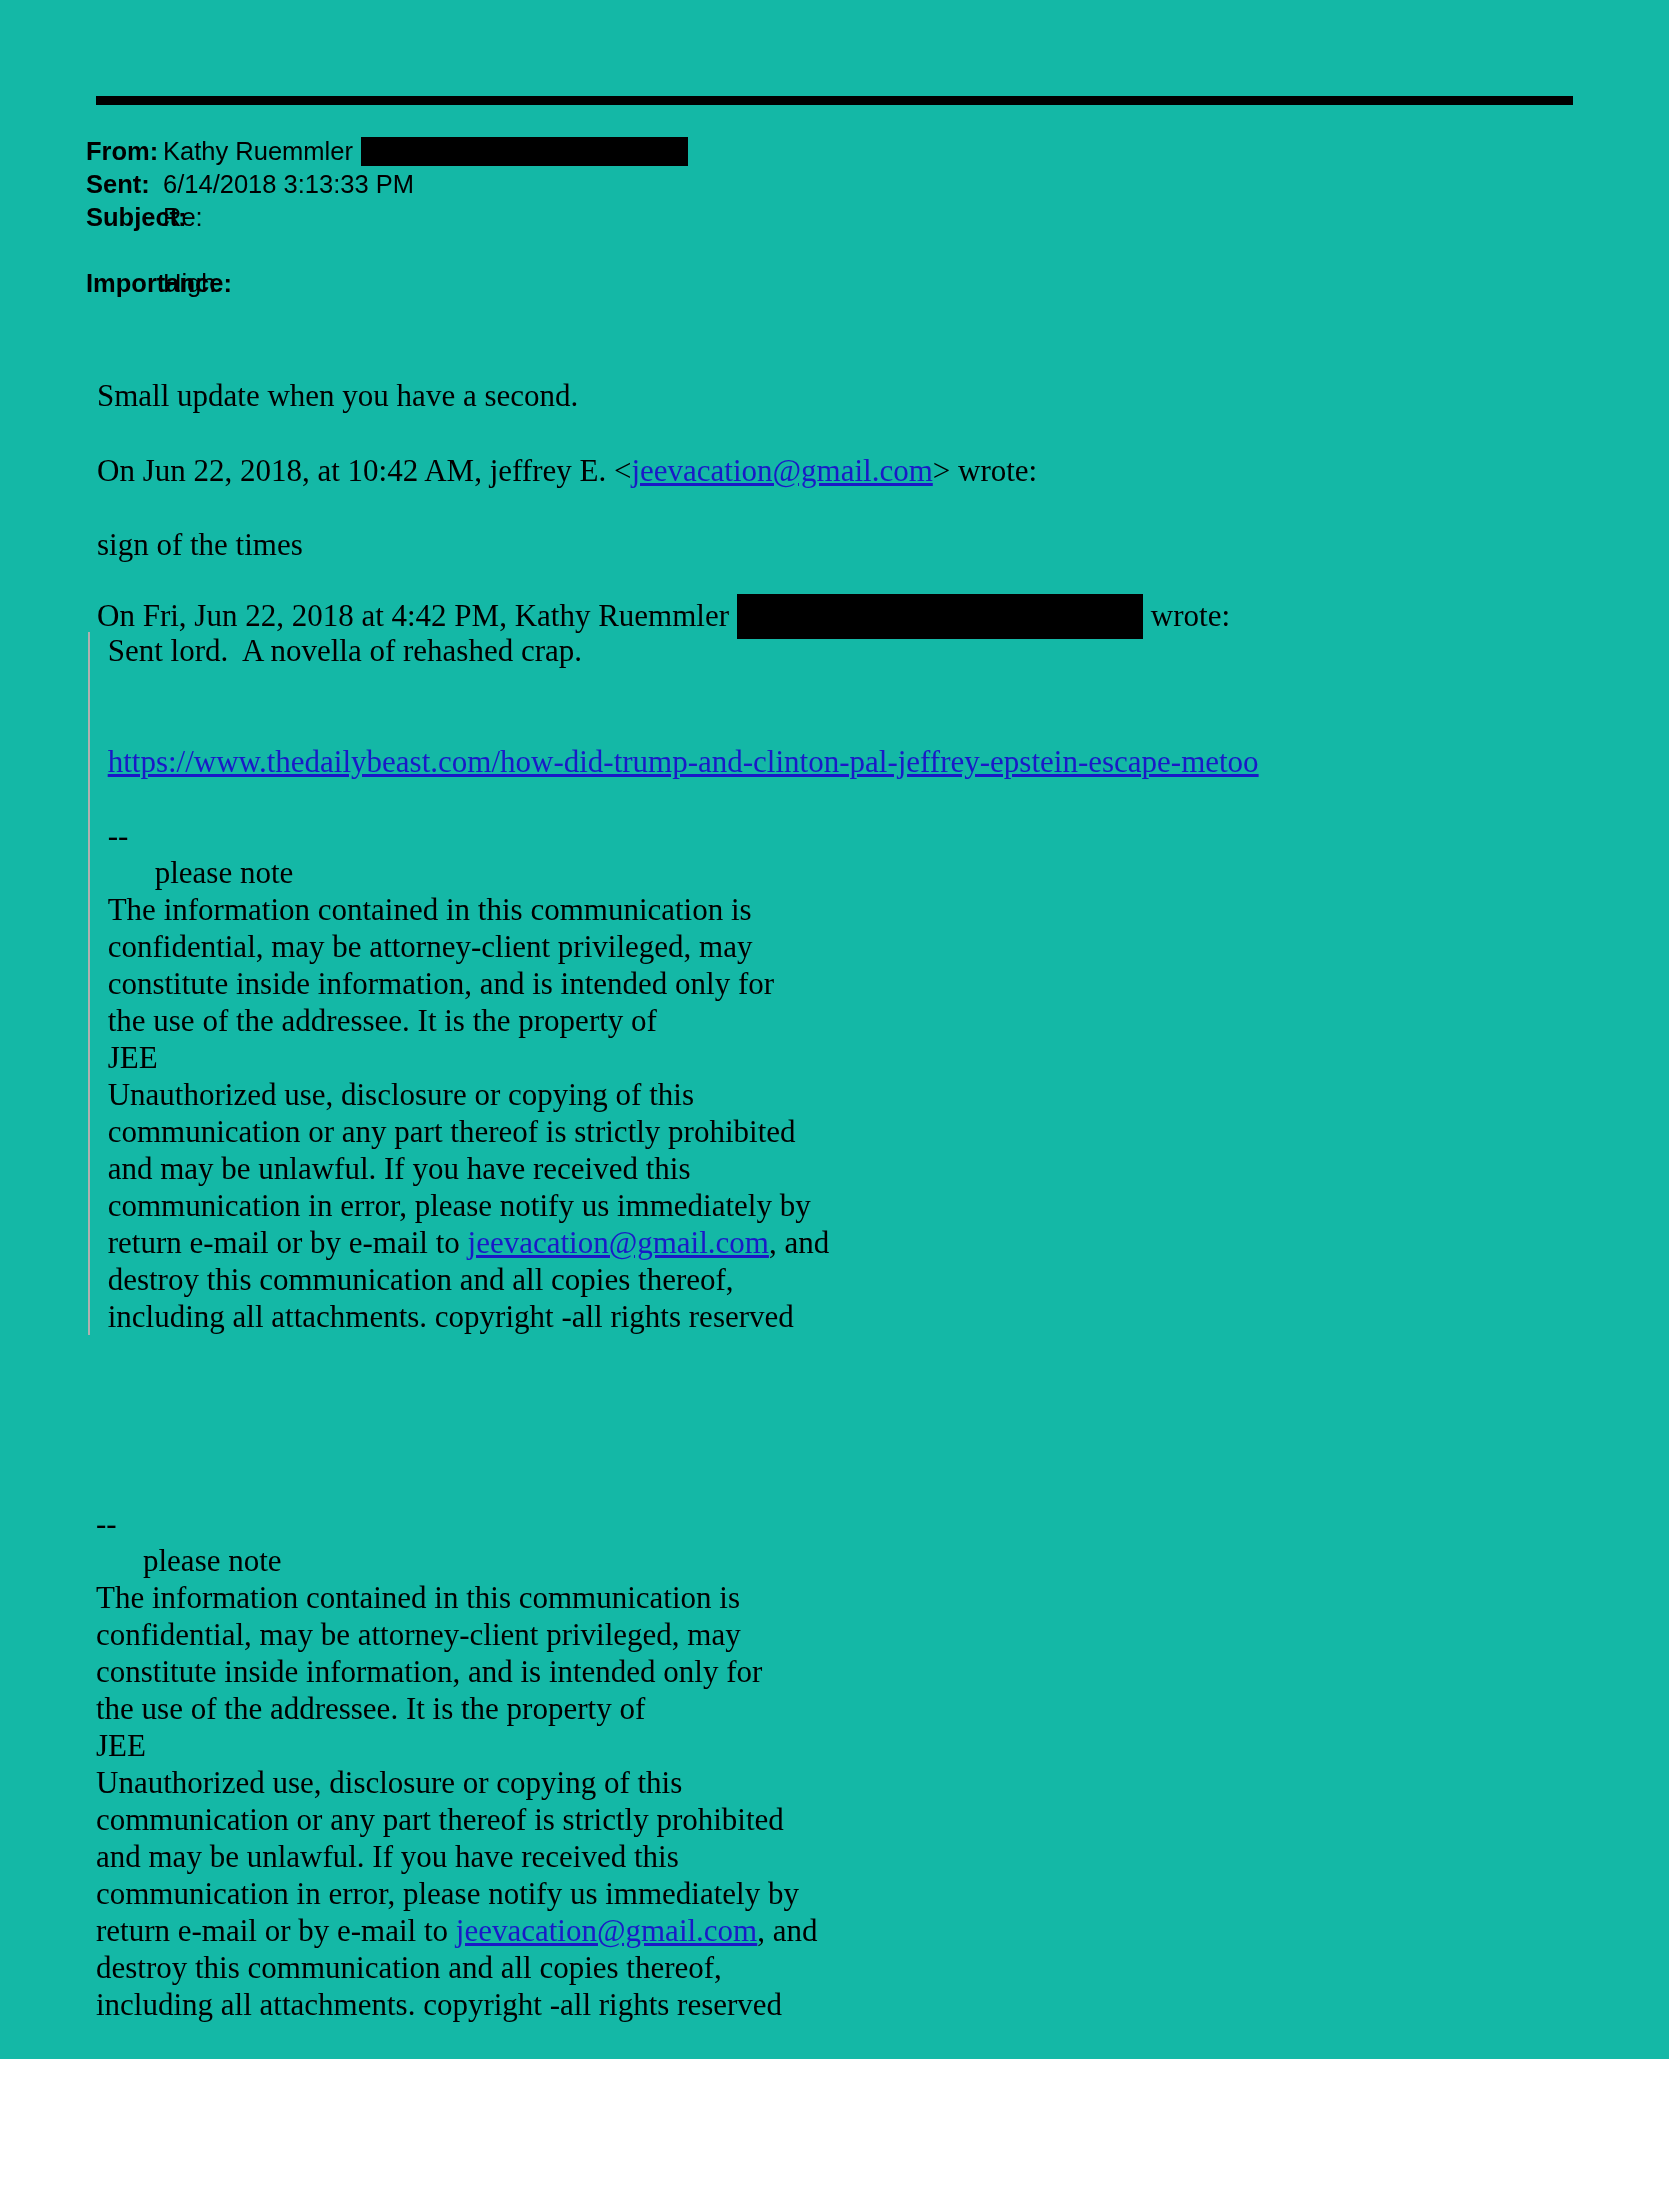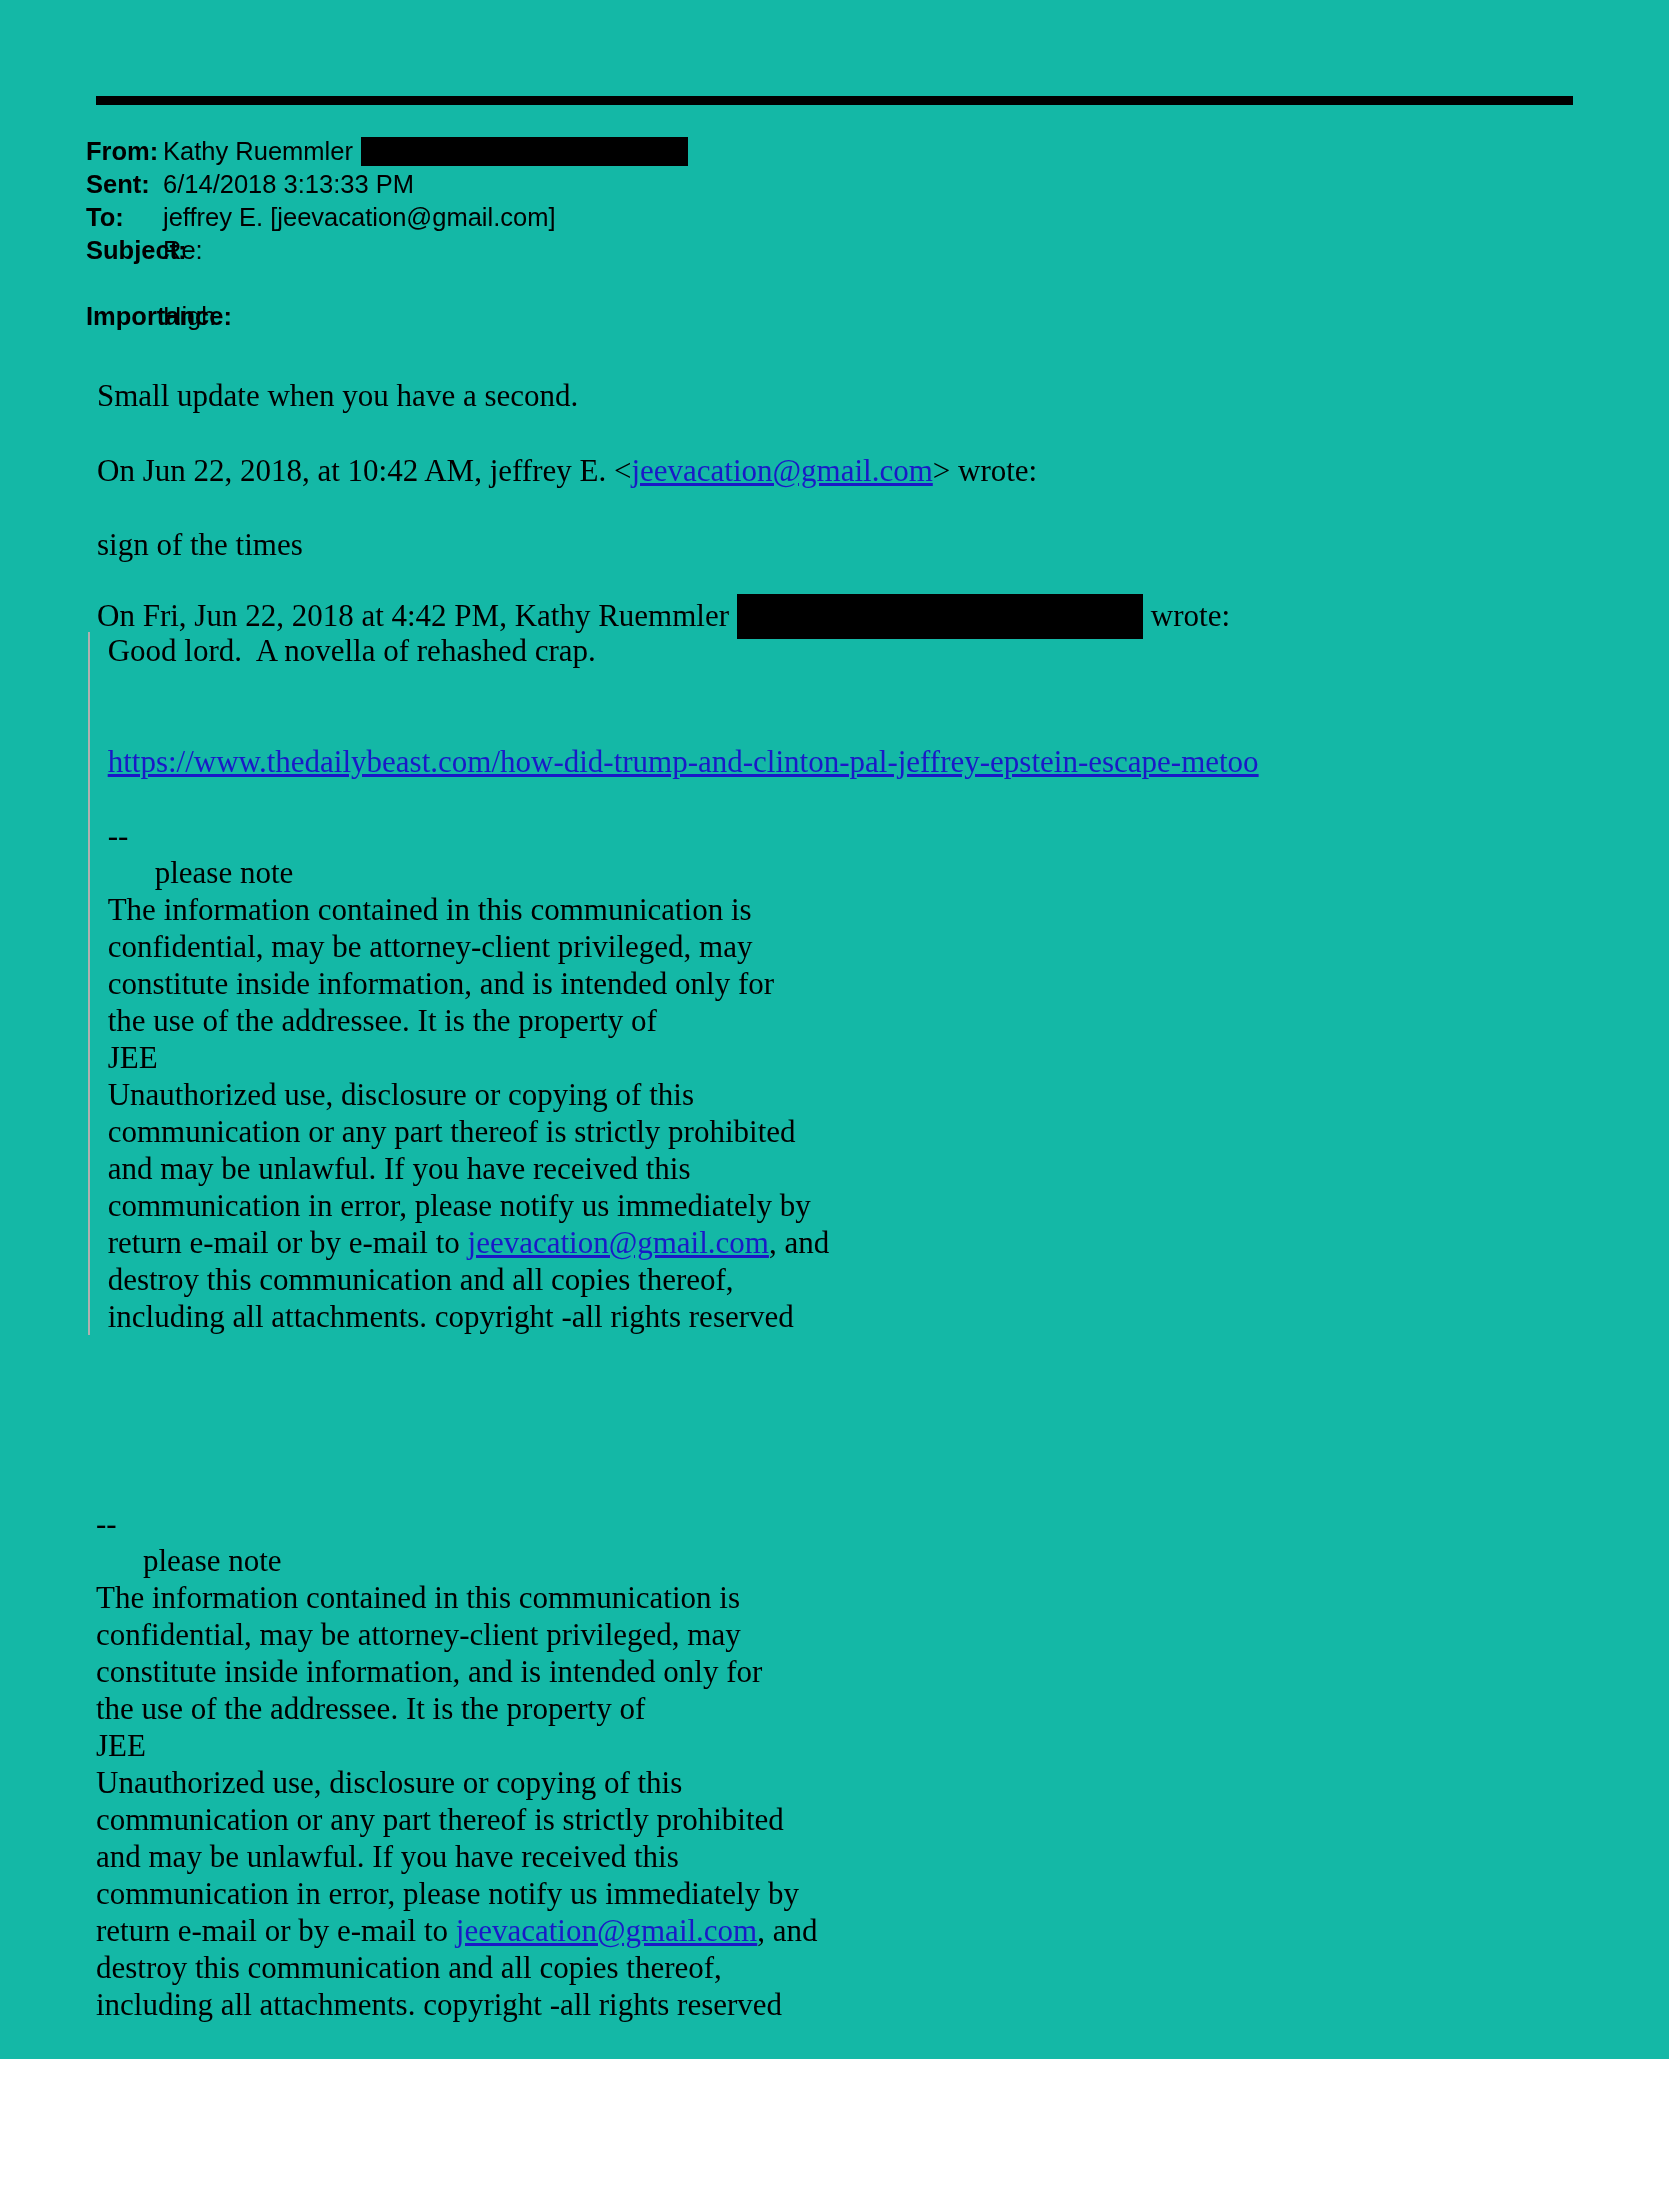--- a/index.html
+++ b/index.html
@@ -51,43 +51,39 @@
   <div class="email-header">
     <div class="hrow">
       <span class="hlabel">From:</span>
       <span class="hvalue"><span>Kathy Ruemmler</span><span class="redaction from-bar"></span></span>
     </div>
     <div class="hrow">
       <span class="hlabel">Sent:</span>
       <span class="hvalue">6/14/2018 3:13:33 PM</span>
     </div>
     <div class="hrow">
-      <span class="hlabel">To:</span>
-      <span class="hvalue">jeffrey E. [jeevacation@gmail.com]</span>
-    </div>
-    <div class="hrow">
       <span class="hlabel">Subject:</span>
       <span class="hvalue">Re:</span>
     </div>
     <div class="hrow spacer-above">
       <span class="hlabel">Importance:</span>
       <span class="hvalue">High</span>
     </div>
   </div>
 
   <div class="bline" style="top:377px">Small update when you have a second.</div>
 
   <div class="bline" style="top:452px"><span>On Jun 22, 2018, at 10:42 AM, jeffrey E. &lt;</span><a class="doc-link">jeevacation@gmail.com</a><span>&gt; wrote:</span></div>
 
   <div class="bline" style="top:526px">sign of the times</div>
 
   <div class="bline" style="top:594px"><span>On Fri, Jun 22, 2018 at 4:42 PM, Kathy Ruemmler</span><span class="redaction fri-bar"></span><span>wrote:</span></div>
 
   <div class="qblock">
-    <div class="line">Good lord.  A novella of rehashed crap.</div>
+    <div class="line">Sent lord.  A novella of rehashed crap.</div>
     <div class="line"></div>
     <div class="line"></div>
     <div class="line"><a class="doc-link">https://www.thedailybeast.com/how-did-trump-and-clinton-pal-jeffrey-epstein-escape-metoo</a></div>
     <div class="line"></div>
     <div class="line">--</div>
     <div class="line indent1">please note</div>
     <div class="line">The information contained in this communication is</div>
     <div class="line">confidential, may be attorney-client privileged, may</div>
     <div class="line">constitute inside information, and is intended only for</div>
     <div class="line">the use of the addressee. It is the property of</div>

